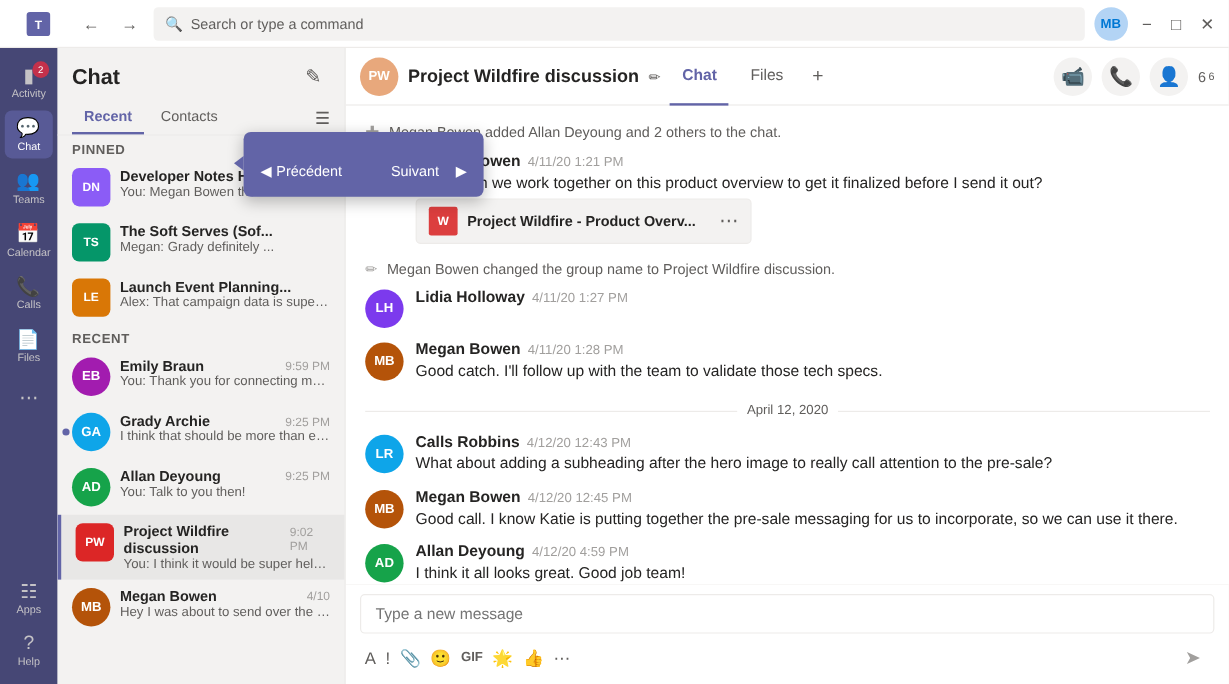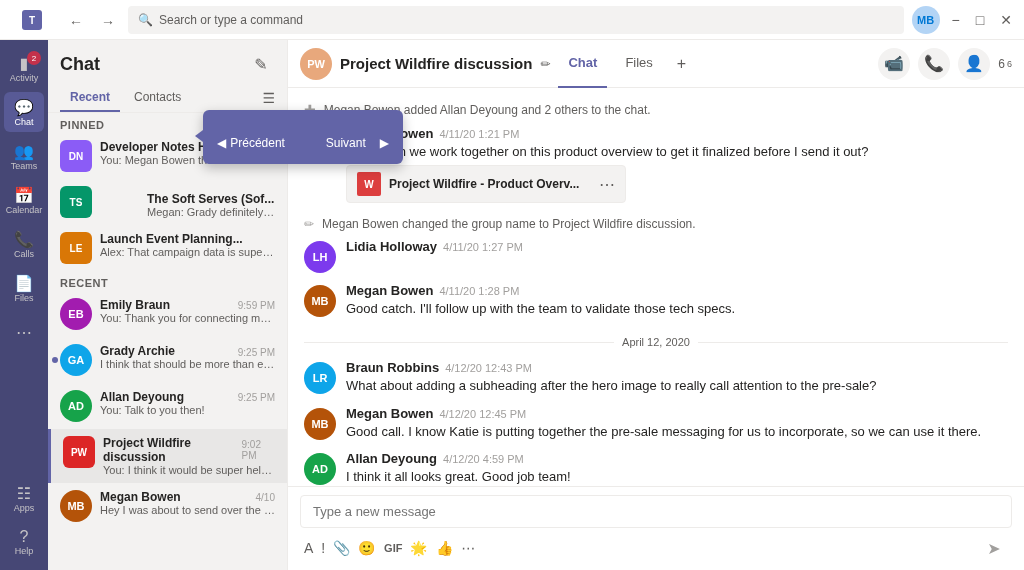--- a/index.html
+++ b/index.html
@@ -88,21 +88,21 @@
 
         <div style="font-size:11px;font-weight:600;color:#605e5c;padding:6px 12px 2px;text-transform:uppercase;letter-spacing:0.5px;">Pinned</div>
 
         <div style="display:flex;align-items:flex-start;padding:7px 12px;cursor:pointer;">
           <div style="width:32px;height:32px;border-radius:6px;background:#8b5cf6;display:flex;align-items:center;justify-content:center;font-size:10px;font-weight:600;color:#fff;margin-right:8px;flex-shrink:0;">DN</div>
           <div style="flex:1;min-width:0;">
             <div style="font-size:12px;font-weight:600;white-space:nowrap;overflow:hidden;text-overflow:ellipsis;">Developer Notes Har...</div>
             <div style="font-size:11px;color:#605e5c;white-space:nowrap;overflow:hidden;text-overflow:ellipsis;">You: Megan Bowen the n...</div>
           </div>
         </div>
-        <div style="display:flex;align-items:flex-end;padding:7px 12px;cursor:pointer;gap:47px;">
+        <div style="display:flex;align-items:flex-start;padding:7px 12px;cursor:pointer;">
           <div style="width:32px;height:32px;border-radius:6px;background:#059669;display:flex;align-items:center;justify-content:center;font-size:10px;font-weight:600;color:#fff;margin-right:8px;flex-shrink:0;">TS</div>
           <div style="flex:1;min-width:0;">
             <div style="font-size:12px;font-weight:600;white-space:nowrap;overflow:hidden;text-overflow:ellipsis;">The Soft Serves (Sof...</div>
             <div style="font-size:11px;color:#605e5c;white-space:nowrap;overflow:hidden;text-overflow:ellipsis;">Megan: Grady definitely ...</div>
           </div>
         </div>
         <div style="display:flex;align-items:flex-start;padding:7px 12px;cursor:pointer;">
           <div style="width:32px;height:32px;border-radius:6px;background:#d97706;display:flex;align-items:center;justify-content:center;font-size:10px;font-weight:600;color:#fff;margin-right:8px;flex-shrink:0;">LE</div>
           <div style="flex:1;min-width:0;">
             <div style="font-size:12px;font-weight:600;white-space:nowrap;overflow:hidden;text-overflow:ellipsis;">Launch Event Planning...</div>
@@ -251,21 +251,21 @@
         <div style="text-align:center;font-size:11px;color:#605e5c;padding:8px 0;position:relative;display:flex;align-items:center;gap:8px;">
           <div style="flex:1;height:1px;background:#edebe9;"></div>
           <span>April 12, 2020</span>
           <div style="flex:1;height:1px;background:#edebe9;"></div>
         </div>
 
         <div style="display:flex;gap:10px;margin-bottom:6px;">
           <div style="width:32px;height:32px;border-radius:50%;background:#0ea5e9;display:flex;align-items:center;justify-content:center;font-size:11px;font-weight:600;color:#fff;margin-top:2px;flex-shrink:0;">LR</div>
           <div>
             <div style="display:flex;align-items:baseline;gap:6px;">
-              <span style="font-size:13px;font-weight:600;">Braun Robbins</span>
+              <span style="font-size:13px;font-weight:600;">Calls Robbins</span>
               <span style="font-size:11px;color:#a19f9d;">4/12/20 12:43 PM</span>
             </div>
             <div style="font-size:13px;color:#252423;margin-top:2px;line-height:1.4;">What about adding a subheading after the hero image to really call attention to the pre-sale?</div>
           </div>
         </div>
 
         <div style="display:flex;gap:10px;margin-bottom:6px;">
           <div style="width:32px;height:32px;border-radius:50%;background:#b45309;display:flex;align-items:center;justify-content:center;font-size:11px;font-weight:600;color:#fff;margin-top:2px;flex-shrink:0;">MB</div>
           <div>
             <div style="display:flex;align-items:baseline;gap:6px;">

